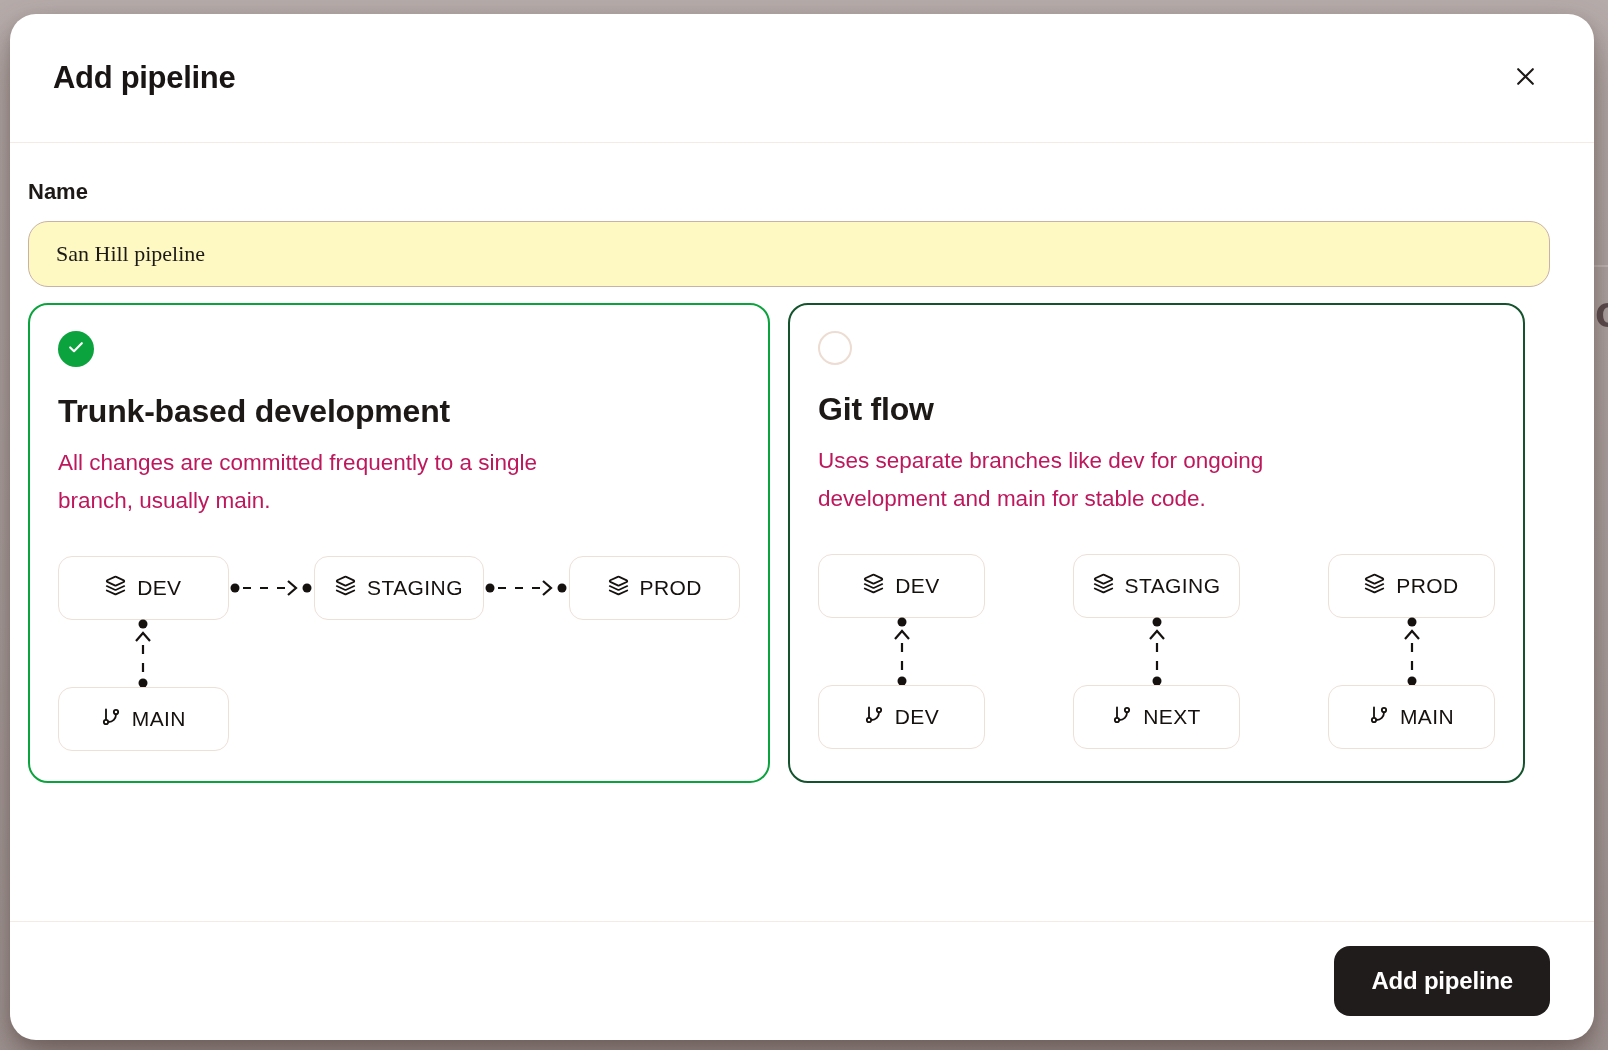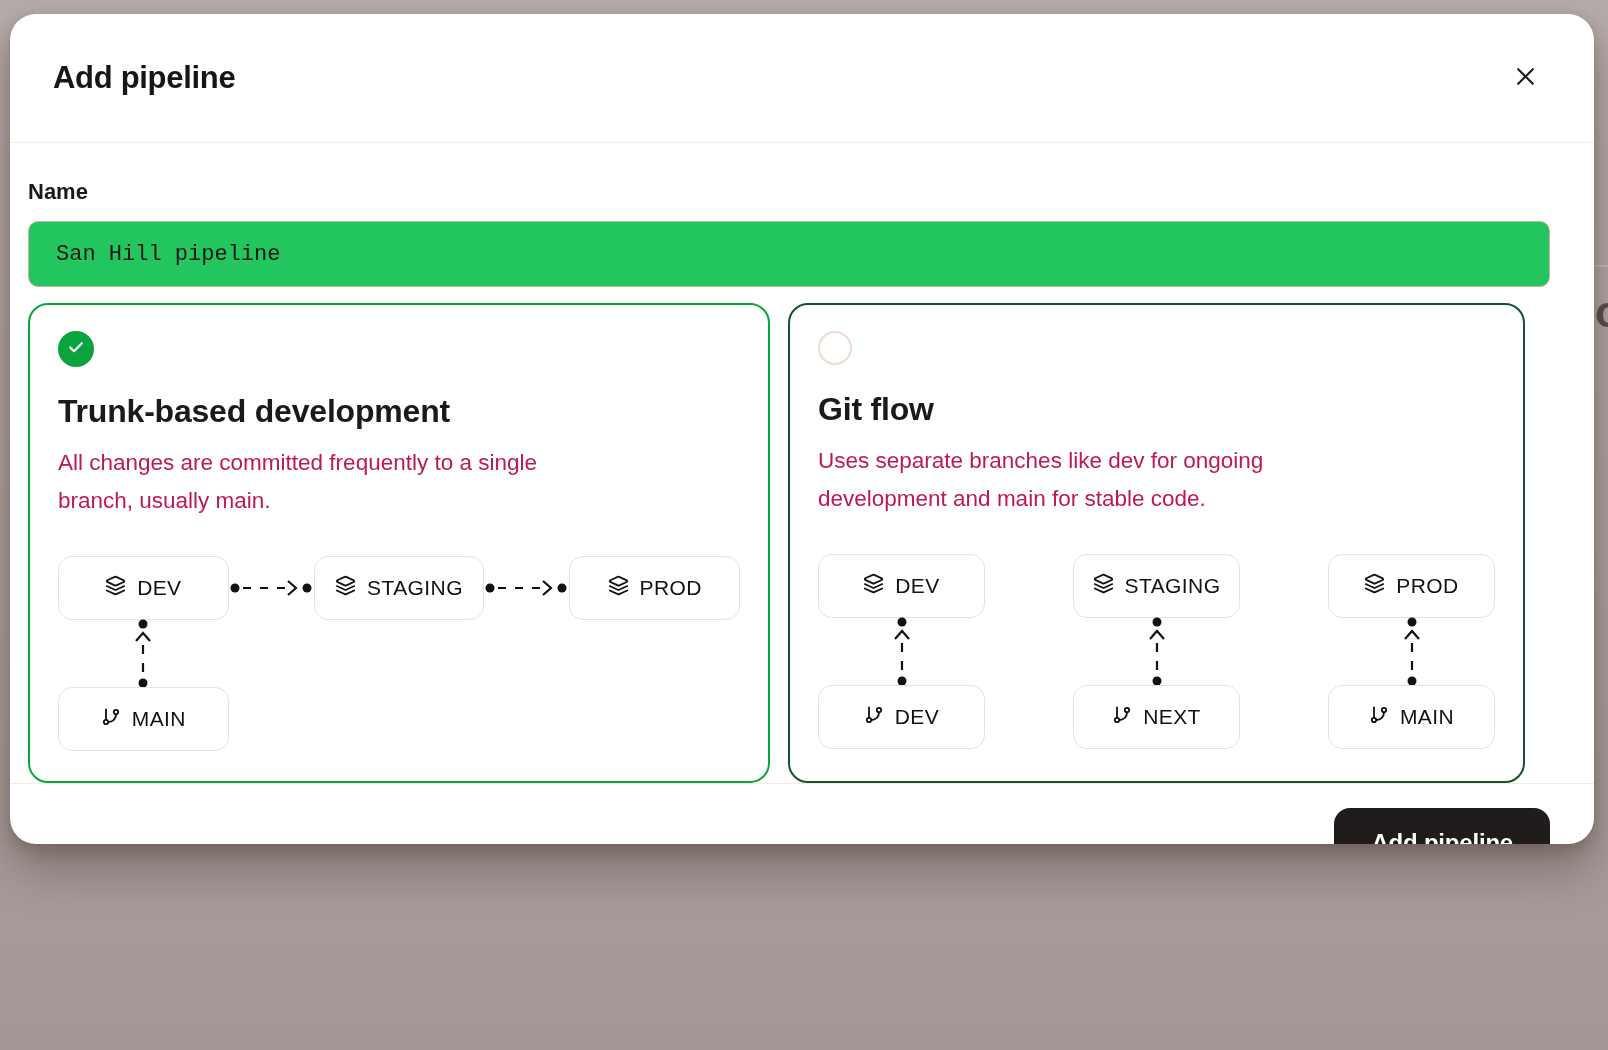--- a/index.html
+++ b/index.html
@@ -5,35 +5,35 @@
   * { margin:0; padding:0; box-sizing:border-box; }
   html,body { width:1608px; height:1050px; overflow:hidden;
     font-family:"Liberation Sans", sans-serif; }
   .backdrop { position:absolute; inset:0;
     background:linear-gradient(180deg,#b6acaa 0%,#ada3a1 55%,#a29795 100%); }
   
   .peek-line { position:absolute; left:1593px; top:265px; width:15px; height:2px; background:#c5bcba; }
   .peek-text { position:absolute; left:1595px; top:286px; width:13px; height:52px; overflow:hidden;
     font-size:44px; font-weight:700; color:#5b4b4d; line-height:52px; }
 
-  .modal { position:absolute; left:10px; top:14px; width:1584px; height:830px;
+  .modal { position:absolute; left:10px; top:14px; width:1584px; height:1026px;
     background:#ffffff; border-radius:26px; display:flex; flex-direction:column;
     box-shadow:0 24px 48px rgba(67,48,44,.42), 0 6px 14px rgba(67,48,44,.25); overflow:hidden; }
 
   .modal-header { height:129px; flex:0 0 auto; display:flex; align-items:center;
     justify-content:space-between; padding:0 47px 0 43px; border-bottom:1px solid #f6ebe4; }
   .modal-title { font-size:31px; font-weight:700; color:#191514; letter-spacing:-.3px; }
   .close-btn { width:44px; height:44px; display:flex; align-items:center; justify-content:center;
     background:none; border:none; cursor:pointer; color:#1c1917; }
 
   .modal-body { flex:1 1 auto; padding:36px 44px 0 18px; }
   .field-label { font-size:22px; font-weight:700; color:#1c1917; margin-bottom:16px; }
-  .name-input { width:100%; height:66px; border:1px solid #c9b1a5; border-radius:10px;
-    padding:0 27px; font-size:22px; color:#1c1917; background:#22c55e; outline:none;
-    font-family:Liberation Mono, monospace; }
+  .name-input { width:100%; height:66px; border:1px solid #c9b1a5; border-radius:20px;
+    padding:0 27px; font-size:22px; color:#1c1917; background:#fef9c3; outline:none;
+    font-family:Liberation Serif, serif; }
   .strategy-label { margin-top:36px; }
 
   .cards { display:flex; gap:18px; margin-top:16px; }
   .card { height:480px; border-radius:20px; background:#fff; padding:26px 28px; cursor:pointer; }
   .card.selected { width:742px; border:2.5px solid #0ba33d; }
   .card.unselected { width:737px; border:2px solid #14532d; }
 
   .check-circle { width:36px; height:36px; border-radius:50%; background:#0ba33d;
     display:flex; align-items:center; justify-content:center; }
   .radio-circle { width:34px; height:34px; border-radius:50%; background:#fff; border:2px solid #eddcd2; }

